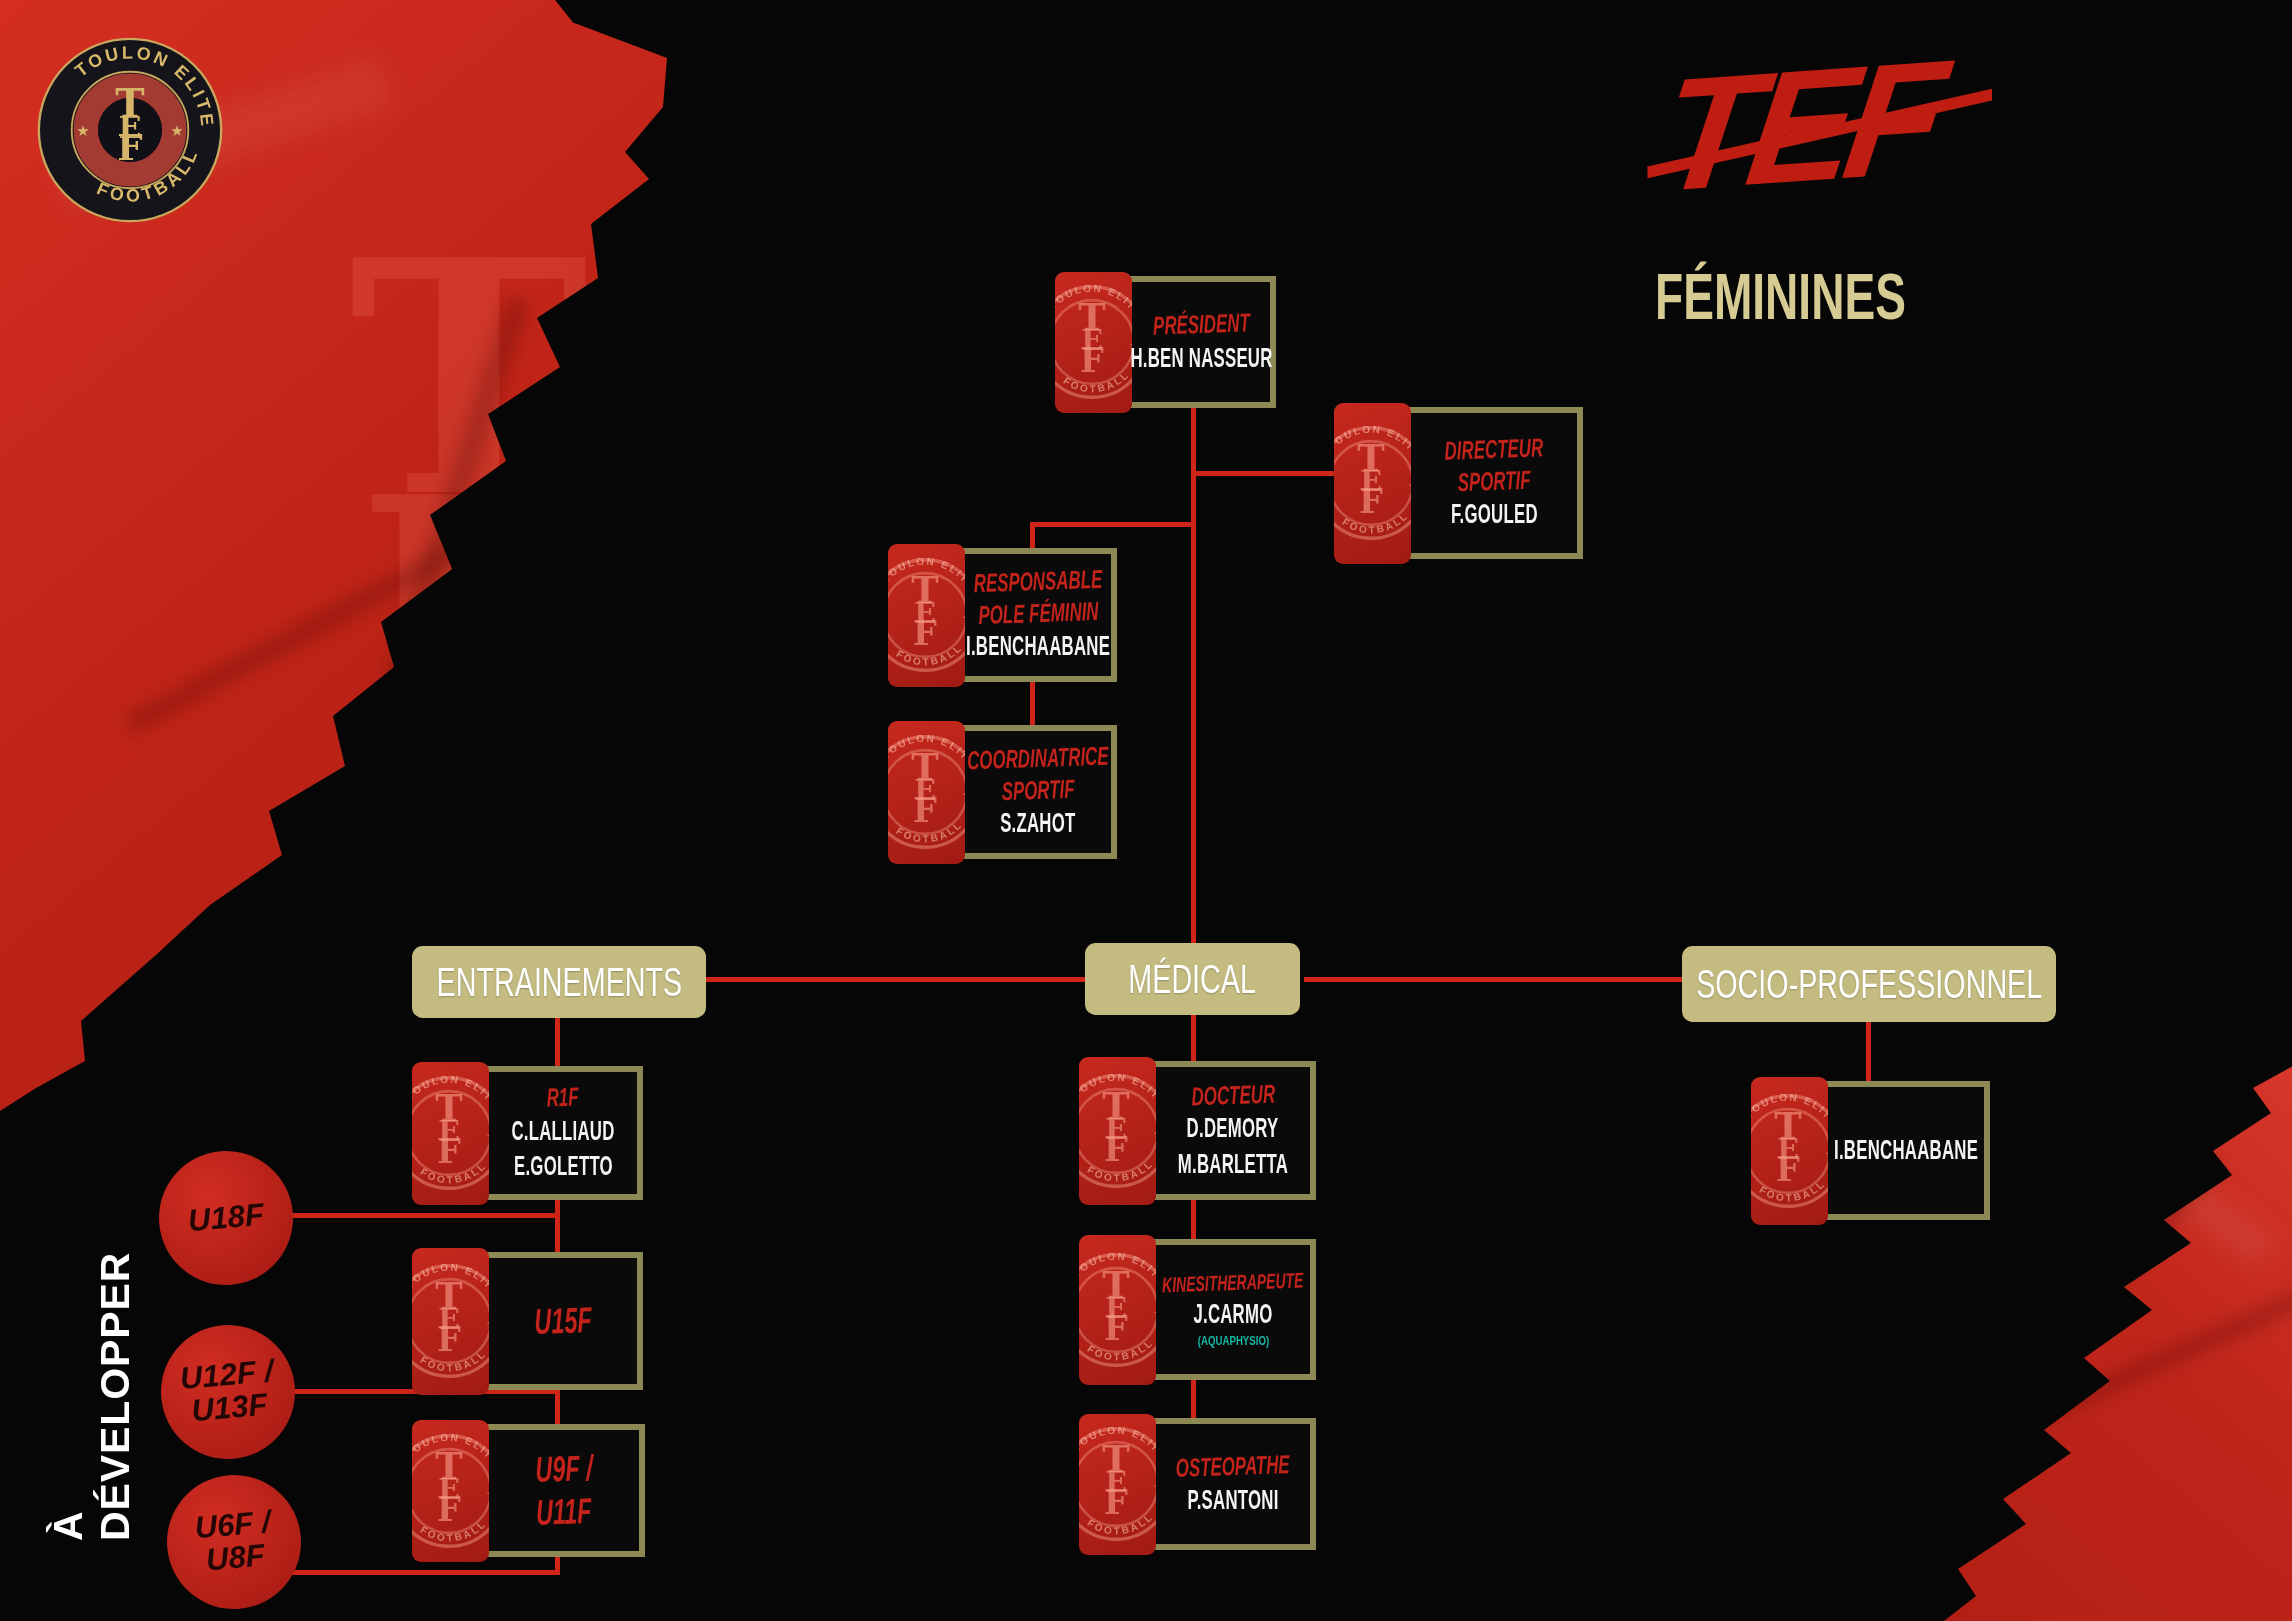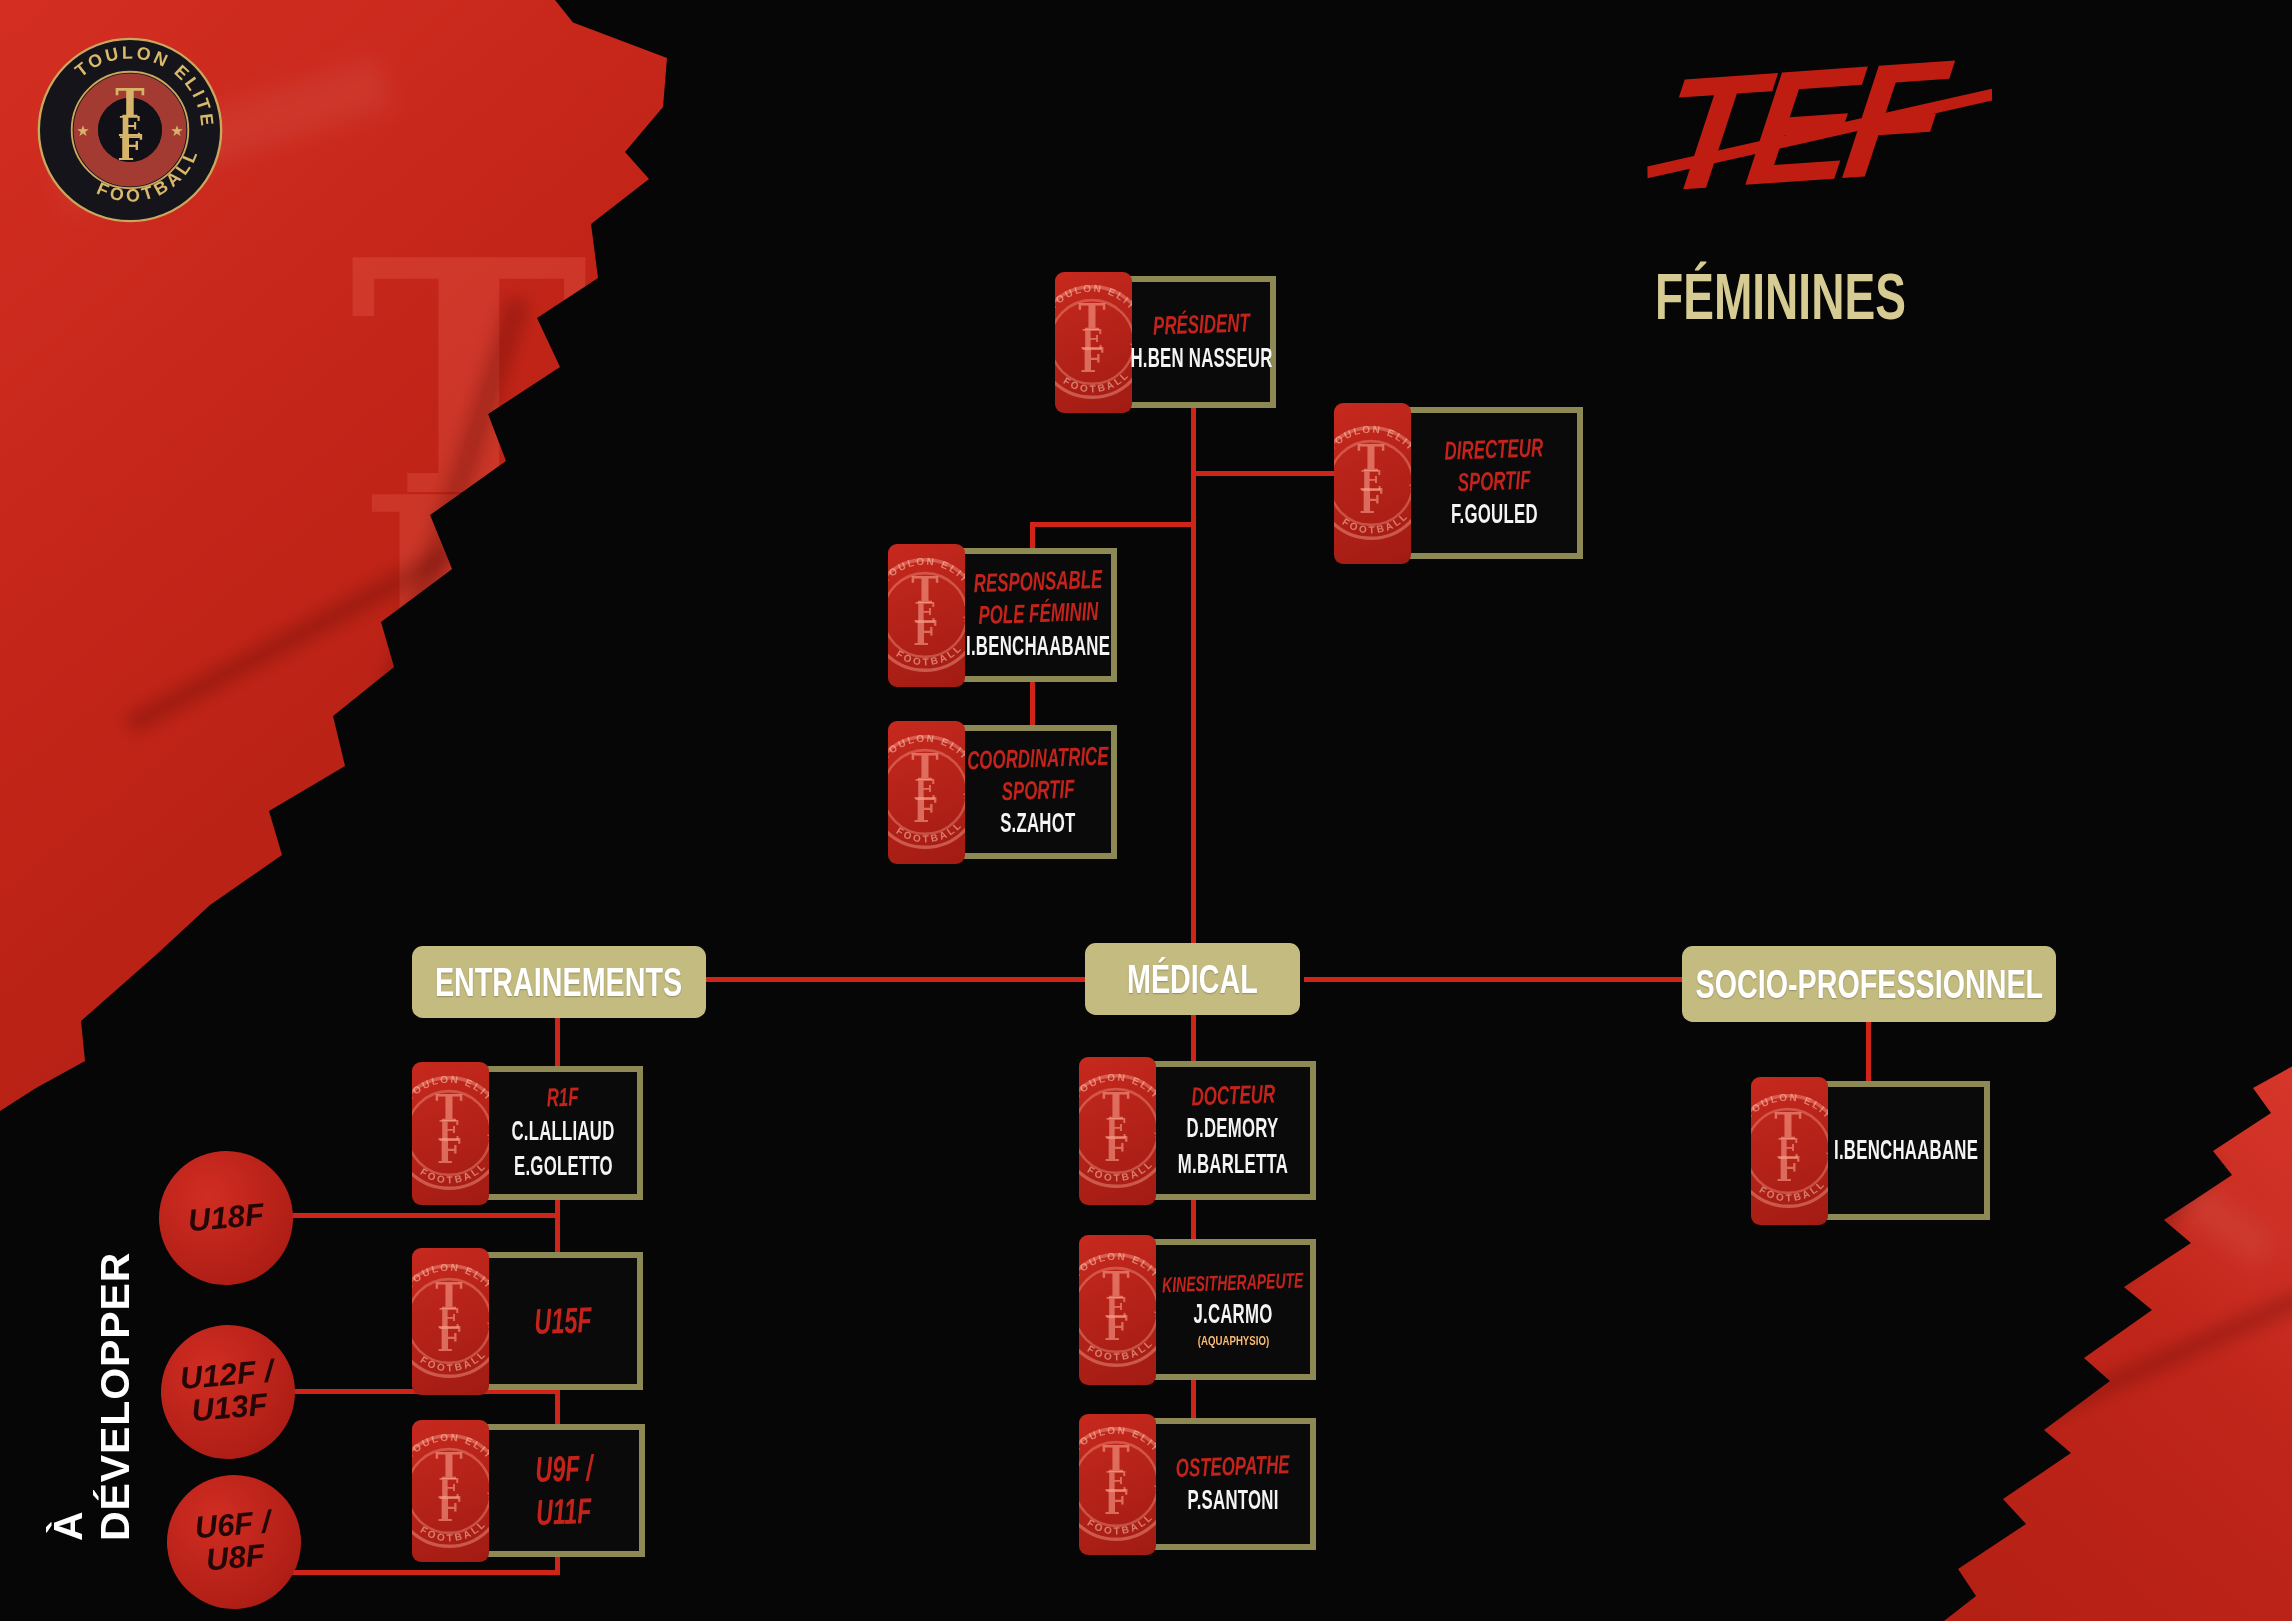--- a/index.html
+++ b/index.html
@@ -45,39 +45,39 @@
   #tef-title .streak{position:absolute;left:-12.5px;top:82px;width:342px;height:11.6px;
     background:#c01d12;transform:rotate(-9deg)}
   #subtitle{position:absolute;left:1655px;top:265px;z-index:2;color:var(--tan);
     font-weight:700;font-size:64px;line-height:1}
 
   
   #club-badge{position:absolute;left:36px;top:36px;z-index:2}
 
   
   .shead{position:absolute;z-index:2;background:#c4bb80;border-radius:10.7px;color:#fff;
-    display:flex;align-items:center;justify-content:center;font-weight:700;font-size:41px;
+    display:flex;align-items:center;justify-content:center;font-weight:400;font-size:41px;
     text-shadow:0 0.9px 1.8px rgba(0,0,0,.25)}
   .head-entrainements{left:412px;top:946px;width:294px;height:72px}
   .head-medical{left:1085px;top:943px;width:215px;height:72px}
   .head-socio{left:1682px;top:946px;width:374px;height:76px}
 
   
   .obox{position:absolute;z-index:2}
   .obox .frame{position:absolute;left:68px;top:0;right:0;bottom:0;background:#0a0a0a;
     border:6.3px solid var(--olive);z-index:1}
   .obox .panel{position:absolute;left:0;top:-4.5px;bottom:-4.5px;width:77px;border-radius:9px;
     background:linear-gradient(155deg,var(--panel-a),var(--panel-b));overflow:hidden;z-index:2}
   .obox .panel svg{position:absolute;left:-30px;top:50%;transform:translateY(-50%)}
   .obox .content{position:absolute;left:79px;right:8px;top:0;bottom:0;z-index:3;
     display:flex;flex-direction:column;align-items:center;justify-content:center;gap:4.5px;text-align:center}
   .t-line{color:#c3231a;font-weight:900;font-style:italic;font-size:26px;line-height:1.05;
     transform:rotate(-2deg)}
   .n-line{color:#f4f4f4;font-weight:900;font-size:28px;line-height:1.1;letter-spacing:0.4px}
-  .note-line{color:#fdba74;font-weight:900;font-size:13.4px;line-height:1}
+  .note-line{color:#14b8a6;font-weight:900;font-size:13.4px;line-height:1}
 
   .box-president{left:1055px;top:276px;width:221px;height:132px}
   .box-directeur{left:1334px;top:407px;width:249px;height:152px}
   .box-responsable{left:888px;top:548px;width:229px;height:134px}
   .box-coordinatrice{left:888px;top:725px;width:229px;height:134px}
   .box-r1f{left:412px;top:1066px;width:231px;height:134px}
   .box-u15f{left:412px;top:1252px;width:231px;height:138px}
   .box-u15f .t-line,.box-u9f .t-line{font-size:36px}
   .box-u9f{left:412px;top:1424px;width:233px;height:133px}
   .box-docteur{left:1079px;top:1061px;width:237px;height:139px}

